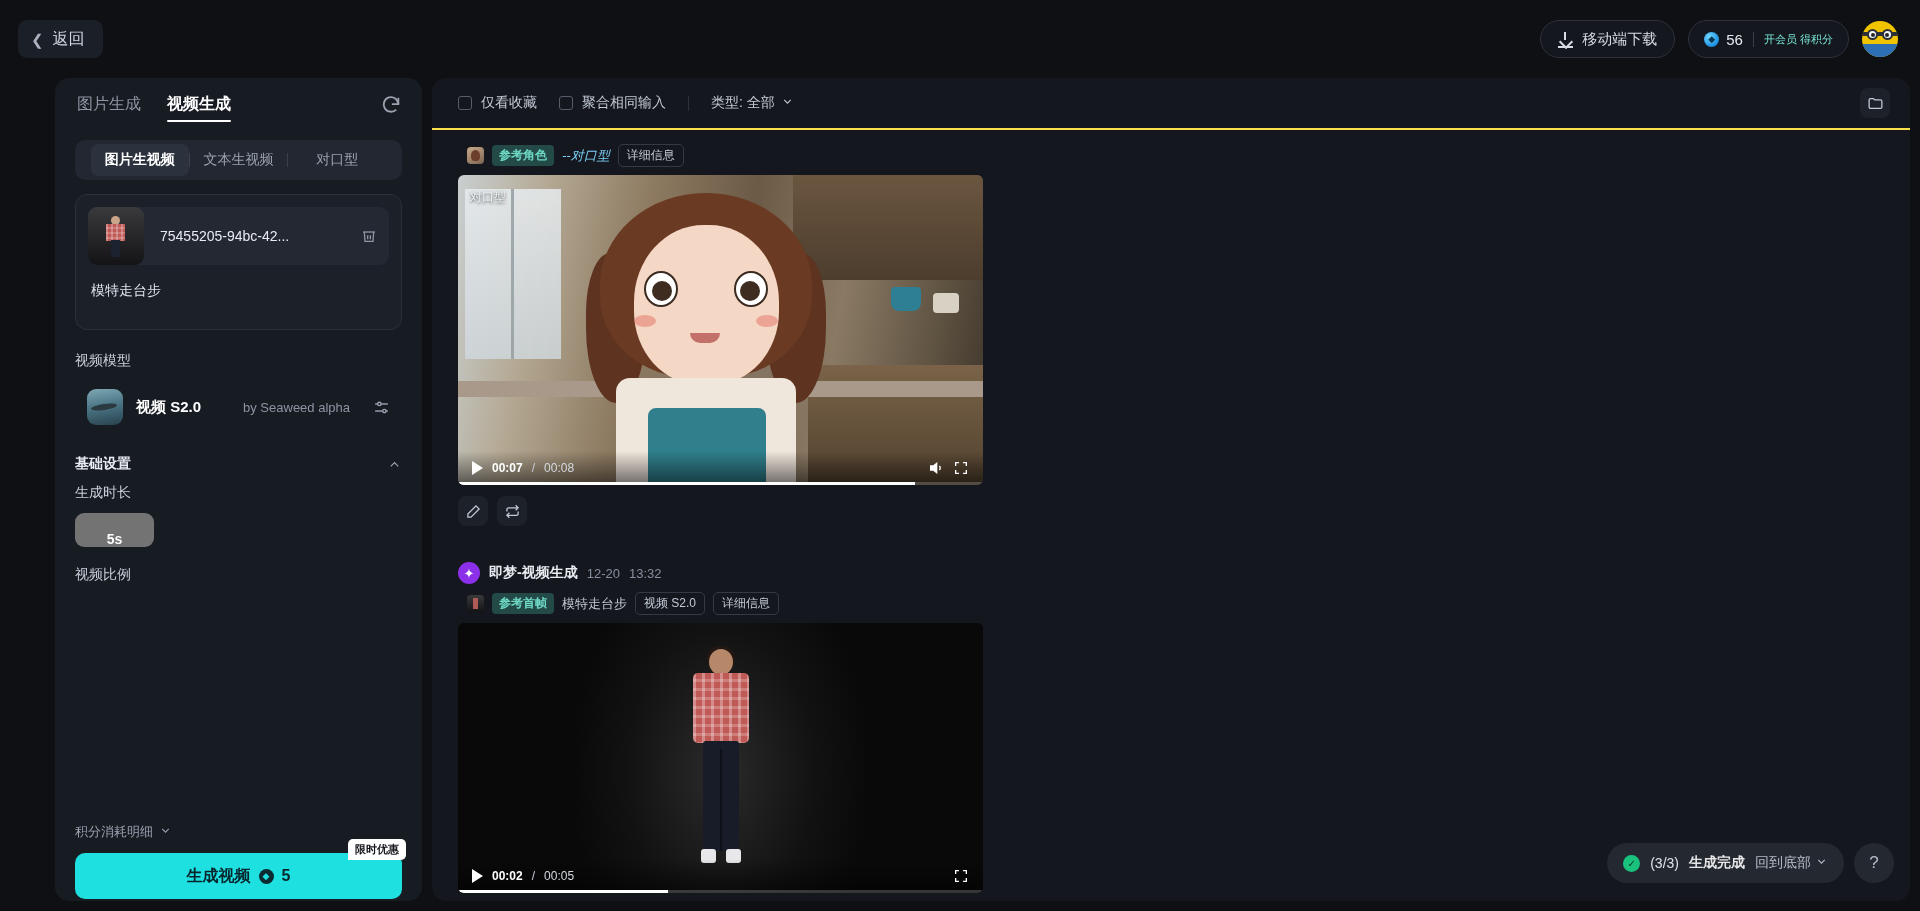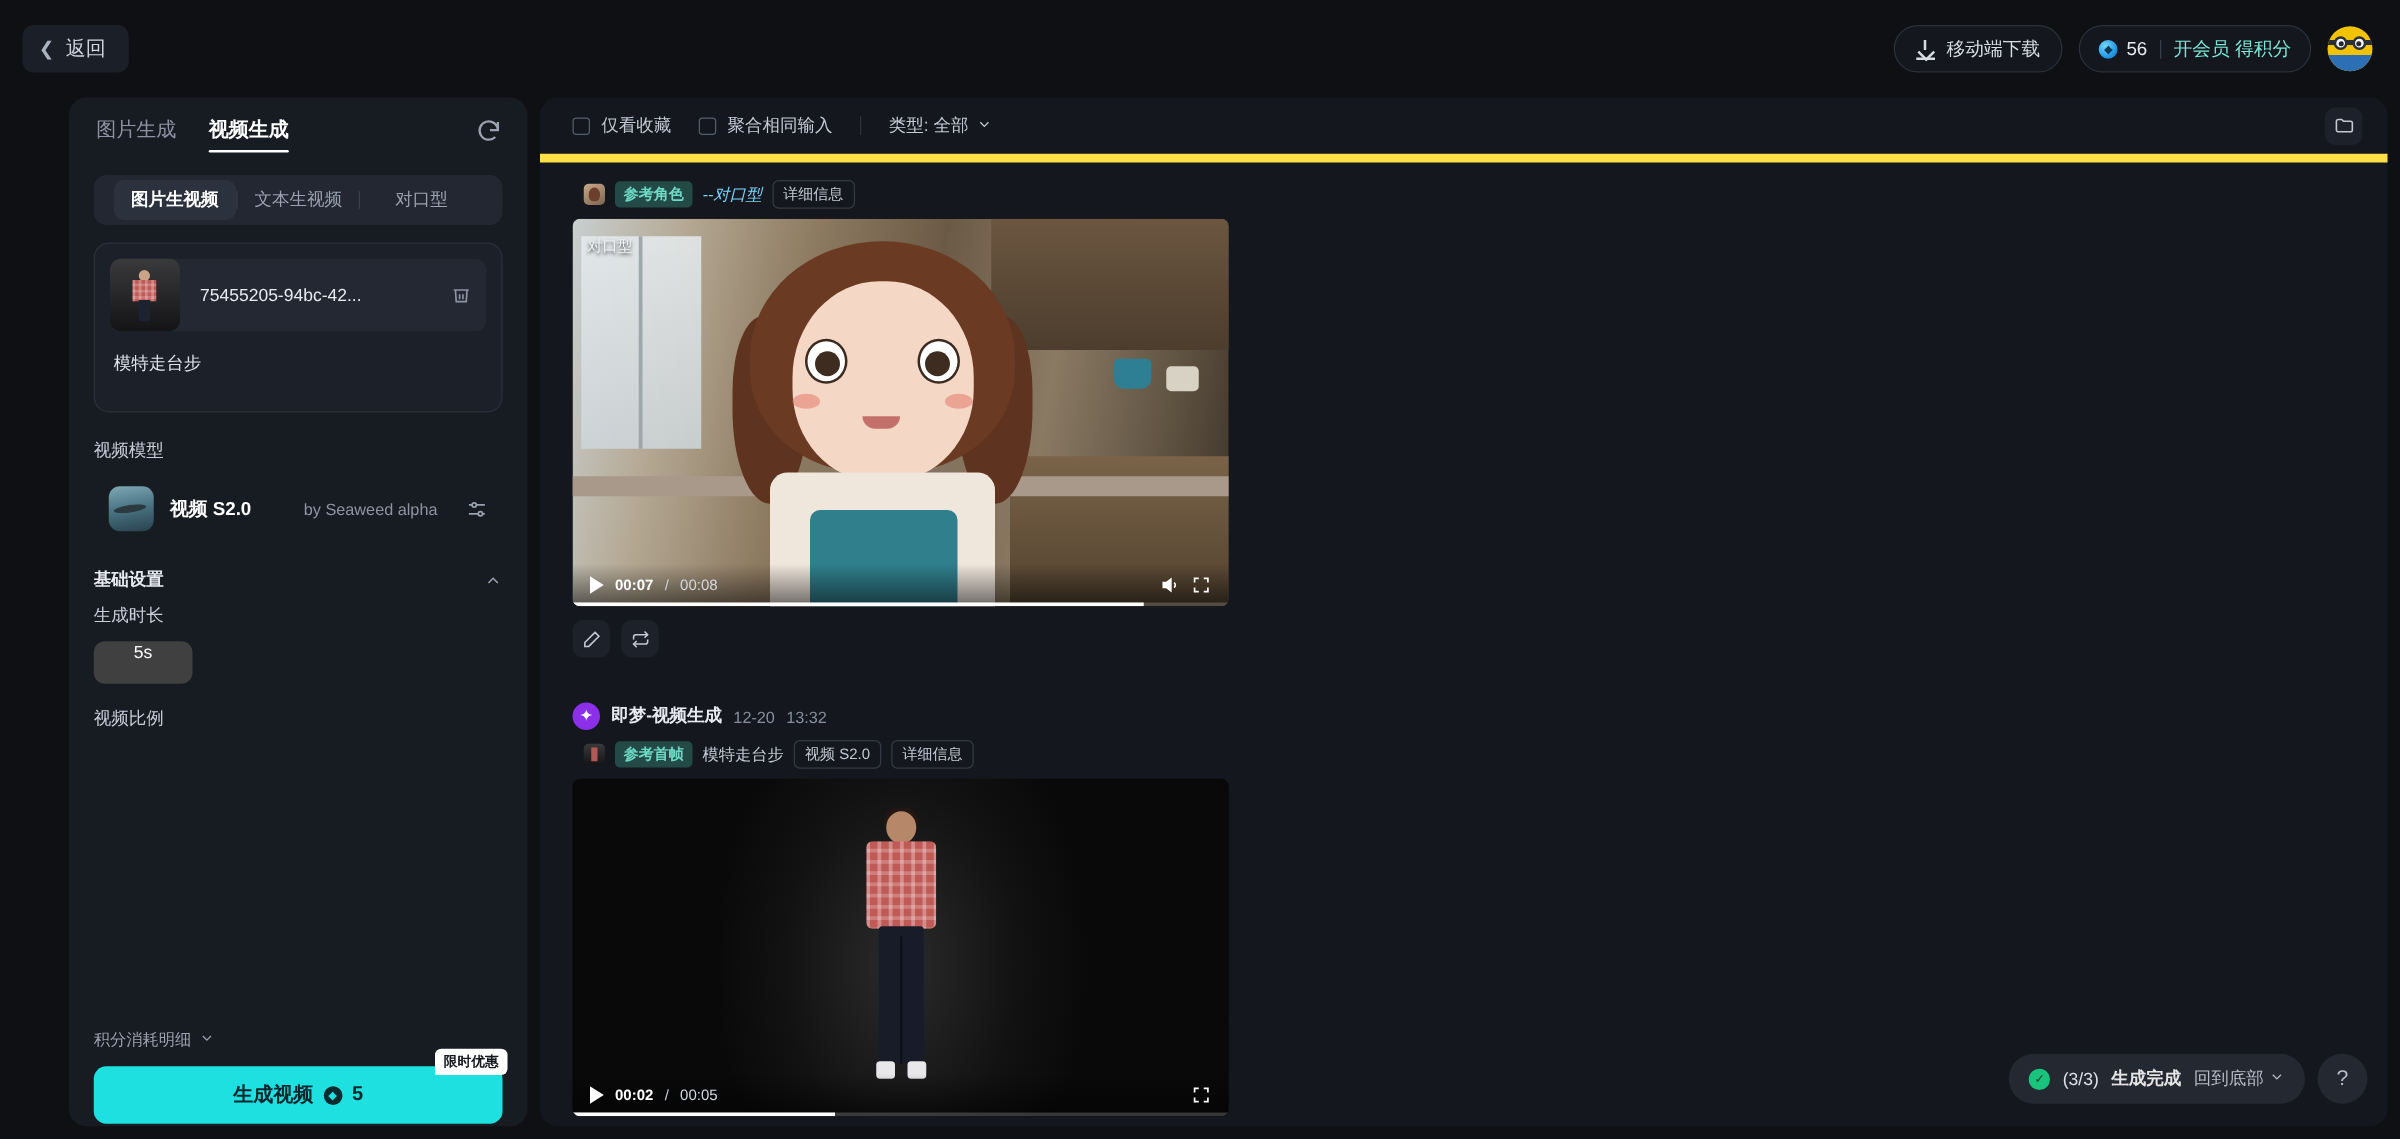--- a/index.html
+++ b/index.html
@@ -44,21 +44,21 @@
   .dl-base { position: absolute; left: 0; bottom: -1px; width: 15px; height: 2px; background: #d6dbe4; }
   .credit-pill { gap: 7px; padding: 0 15px; }
   .coin {
     width: 15px; height: 15px; border-radius: 50%;
     background: radial-gradient(circle at 35% 32%, #6fd8ff, #1b8fe0 70%);
     display: inline-flex; align-items: center; justify-content: center;
     font-size: 9px; color: #0b3552; flex: 0 0 auto;
   }
   .credit-num { font-size: 15px; color: #e7eaf0; }
   .vsep { width: 1px; height: 15px; background: #3a404b; margin: 0 3px; }
-  .vip-text { font-size: 15px; color: #79e8d8; white-space: nowrap; }
+  .vip-text { font-size: 11px; color: #79e8d8; white-space: nowrap; }
   .avatar {
     width: 36px; height: 36px; border-radius: 50%; overflow: hidden;
     background: #f2c300; position: relative; cursor: pointer; flex: 0 0 auto;
   }
   .avatar .ov-body { position: absolute; left: 0; bottom: 0; width: 36px; height: 13px; background: #2c6fb5; }
   .avatar .ov-band { position: absolute; left: 0; top: 11px; width: 36px; height: 4px; background: #2a2f38; }
   .avatar .ov-eye {
     position: absolute; top: 8px; width: 11px; height: 11px; border-radius: 50%;
     background: #f3f6fa; border: 2px solid #2a2f38;
   }
@@ -138,23 +138,23 @@
   .model-thumb::after {
     content: ""; position: absolute; left: 4px; top: 15px; width: 26px; height: 6px;
     background: #2a3a40; border-radius: 50%; transform: rotate(-8deg);
   }
   .model-name { font-size: 15px; color: #ffffff; font-weight: bold; flex: 0 0 auto; }
   .model-by { flex: 1; text-align: right; font-size: 13px; color: #8d95a3; padding-right: 10px; }
   .sliders-icon { width: 17px; height: 17px; color: #9aa2b0; flex: 0 0 17px; }
   .chev-icon { width: 15px; height: 15px; color: #9aa2b0; cursor: pointer; }
   .chip-row { display: flex; gap: 9px; margin-bottom: 19px; }
   .chip {
-    min-width: 79px; height: 34px; display: flex; align-items: flex-start; justify-content: center;
-    background: #404040; border-radius: 9px; font-size: 14px; color: #ffffff;
-    font-weight: normal; cursor: pointer; padding: 0 16px;
+    min-width: 79px; height: 34px; display: flex; align-items: flex-end; justify-content: center;
+    background: #737373; border-radius: 9px; font-size: 14px; color: #ffffff;
+    font-weight: bold; cursor: pointer; padding: 0 16px;
   }
   .ratio-box {
     display: flex; align-items: center; height: 40px; background: #222731;
     border-radius: 10px; padding: 0 14px; gap: 10px; cursor: pointer;
   }
   .ratio-sq {
     width: 15px; height: 15px; border: 1.5px dashed #b9c0cb; border-radius: 3px; flex: 0 0 15px;
   }
   .ratio-text { font-size: 14px; color: #ffffff; font-weight: bold; flex: 1; }
   .side-foot { flex: 0 0 auto; padding: 0 20px 2px 20px; }
@@ -179,21 +179,21 @@
     padding: 3px 7px; border-radius: 5px 5px 5px 0;
   }
 
   
   .main {
     flex: 1; margin-left: 10px; background: #14171d; border-radius: 14px;
     display: flex; flex-direction: column; min-width: 0; min-height: 0; position: relative;
   }
   .main-toolbar {
     height: 52px; flex: 0 0 52px; display: flex; align-items: center;
-    padding: 0 20px 0 26px; gap: 22px; border-bottom: 7px solid #fde047;
+    padding: 0 20px 0 26px; gap: 22px; border-bottom: 2px solid #fde047;
   }
   .tb-check { display: flex; align-items: center; gap: 9px; font-size: 14px; color: #c3cad5; cursor: pointer; }
   .cbox { width: 14px; height: 14px; border: 1.5px solid #555d6b; border-radius: 3px; flex: 0 0 14px; }
   .tb-sep { width: 1px; height: 15px; background: #2d323c; }
   .tb-select { display: flex; align-items: center; gap: 6px; font-size: 14px; color: #c3cad5; cursor: pointer; }
   .folder-btn {
     margin-left: auto; width: 30px; height: 30px; border-radius: 8px; background: #1c212a;
     display: flex; align-items: center; justify-content: center; cursor: pointer; color: #c3cad5;
   }
   .feed { flex: 1; overflow: hidden; padding: 14px 26px 0 26px; min-height: 0; }

